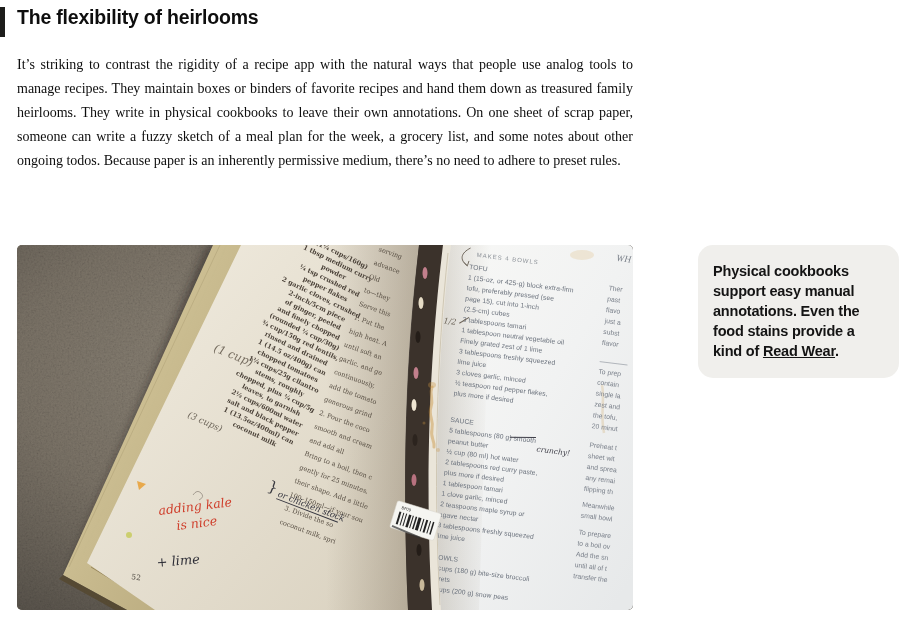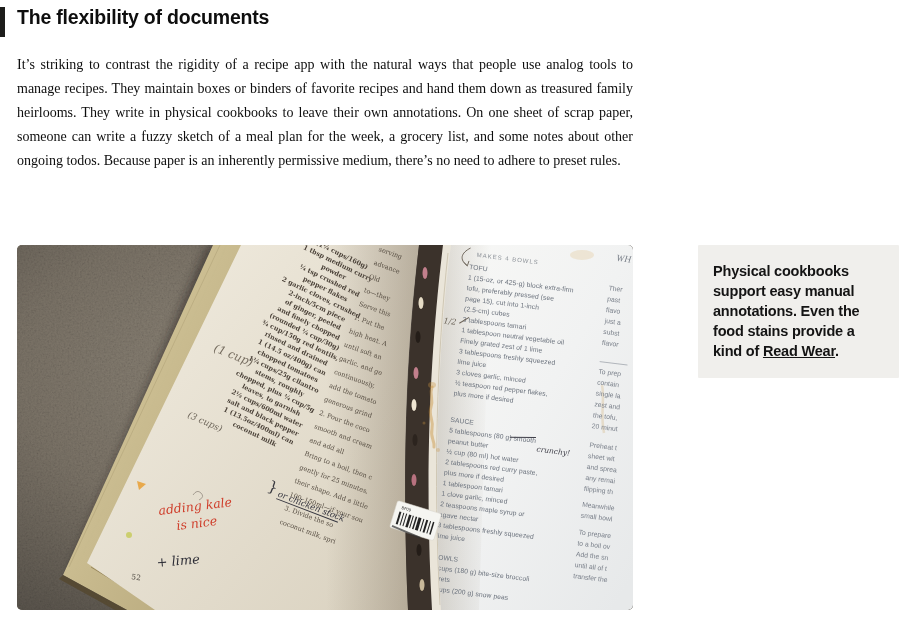--- a/index.html
+++ b/index.html
@@ -7,21 +7,21 @@
        font-family:"Liberation Sans",sans-serif;}
   .left-mark{position:absolute;left:0;top:7px;width:5px;height:30px;background:#1d1d1b;}
   h1.page-title{position:absolute;left:17px;top:6px;margin:0;font-size:19.5px;font-weight:bold;
        color:#0e0e0e;letter-spacing:-0.2px;font-family:"Liberation Sans",sans-serif;}
   .article-p{position:absolute;left:17px;top:53px;width:616px;margin:0;
        font-family:"Liberation Serif",serif;font-size:14px;line-height:24px;color:#0d0d0d;
        text-align:justify;}
   figure.photo{position:absolute;left:17px;top:245px;width:616px;height:365px;margin:0;
        border-radius:5px;overflow:hidden;background:#7b7367;}
   aside.margin-note{position:absolute;left:698px;top:245px;width:201px;box-sizing:border-box;
-       background:#f0efec;border-radius:1px;padding:16px 15px 17px 15px;
+       background:#f0efec;border-radius:15px;padding:16px 15px 17px 15px;
        font-size:14.5px;line-height:20px;font-weight:bold;color:#141414;letter-spacing:-0.2px;}
   aside.margin-note a{color:#141414;text-decoration:underline;cursor:pointer;}
   
   svg text{user-select:none;}
   .g-ing text{font:bold 6.5px "DejaVu Serif",serif;fill:#4a4138;text-anchor:middle;}
   .g-met text{font:6.5px "DejaVu Serif",serif;fill:#564d42;}
   .g-rp text{font:6.7px "Liberation Sans",sans-serif;fill:#69707b;letter-spacing:.1px;}
   .g-col2 text{font:6.8px "Liberation Sans",sans-serif;fill:#7b818b;}
   .g-makes{font:6px "Liberation Sans",sans-serif;fill:#8b9097;letter-spacing:1px;}
   .wh{font:italic 9.5px "Liberation Serif",serif;fill:#7d838c;}
@@ -33,21 +33,21 @@
   .red-note{font:italic 12.5px "DejaVu Serif",serif;}
   .pgnum{font:7.5px "DejaVu Serif",serif;fill:#58534b;}
   .sticker-txt{font:4px "DejaVu Sans Mono",monospace;fill:#3a3a3a;}
   .brace{font:15px "DejaVu Serif",serif;fill:#3a3a40;}
 </style>
 </head>
 <body>
 
 <div class="left-mark"></div>
 
-<h1 class="page-title">The flexibility of documents</h1>
+<h1 class="page-title">The flexibility of heirlooms</h1>
 
 <p class="article-p">It’s striking to contrast the rigidity of a recipe app with the natural ways that people use analog tools to manage recipes. They maintain boxes or binders of favorite recipes and hand them down as treasured family heirlooms. They write in physical cookbooks to leave their own annotations. On one sheet of scrap paper, someone can write a fuzzy sketch of a meal plan for the week, a grocery list, and some notes about other ongoing todos. Because paper is an inherently permissive medium, there’s no need to adhere to preset rules.</p>
 
 <figure class="photo">
 <svg width="616" height="365" viewBox="0 0 616 365" xmlns="http://www.w3.org/2000/svg">
   <defs>
     <radialGradient id="feltGrad" cx="42%" cy="35%" r="85%">
       <stop offset="0" stop-color="#8e8679"></stop>
           <stop offset="0.5" stop-color="#7b7367"></stop>
           <stop offset="1" stop-color="#524d46"></stop>

